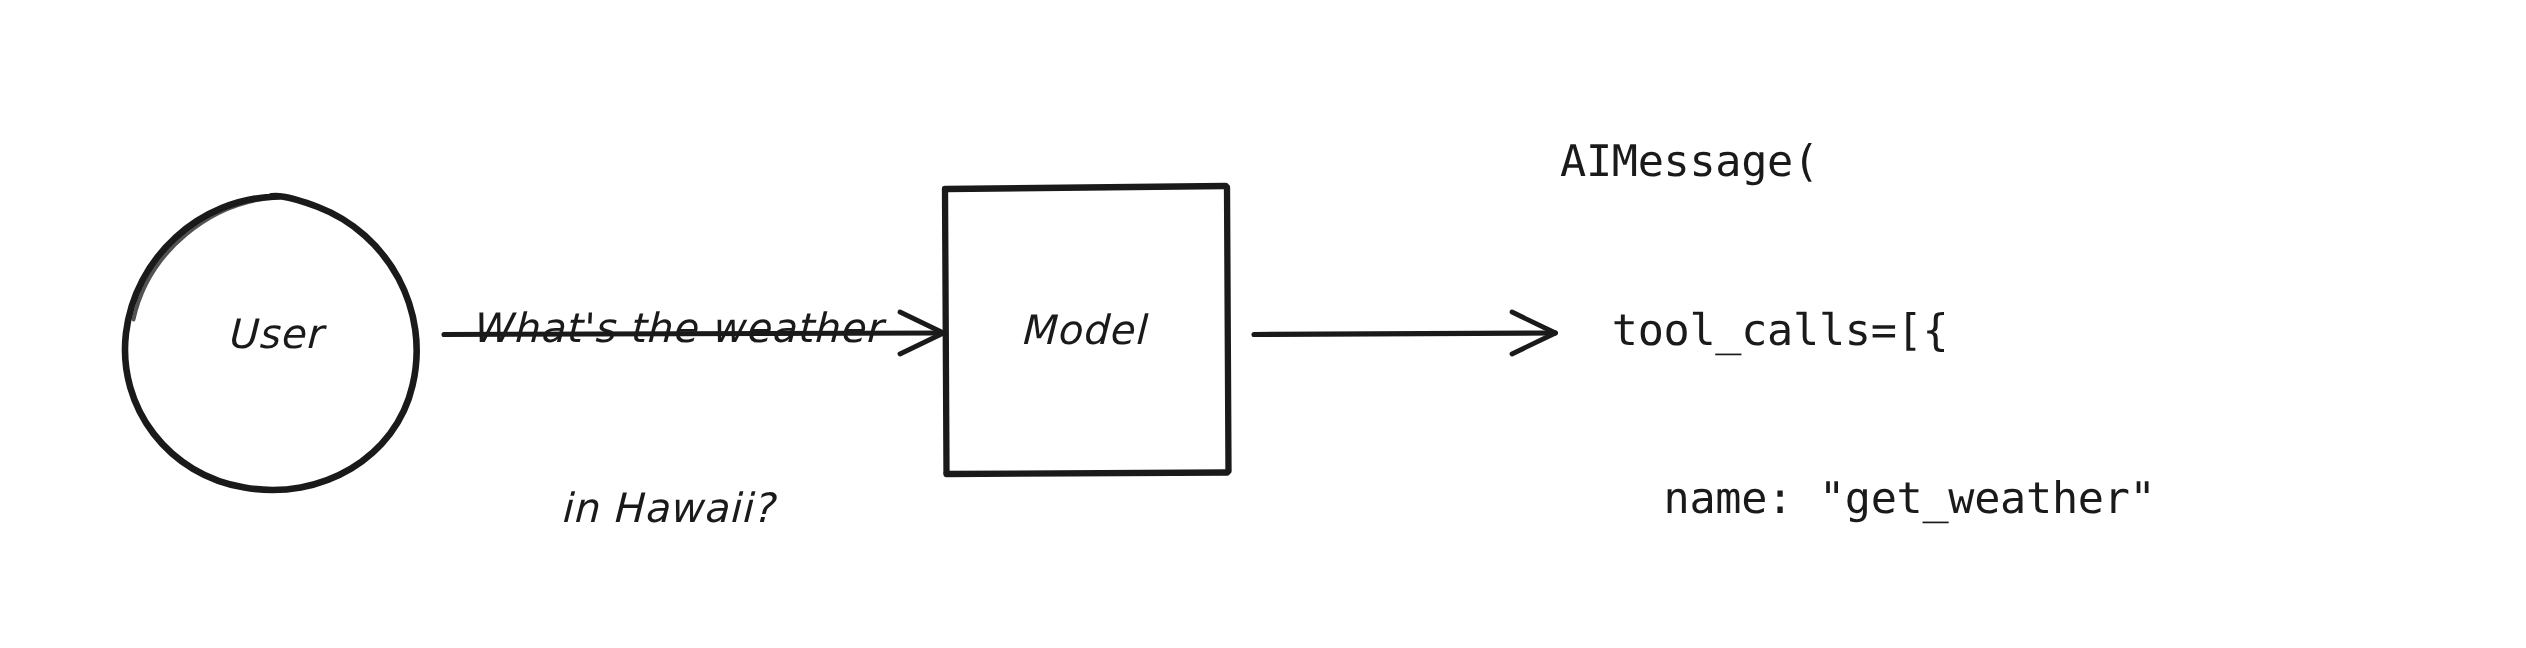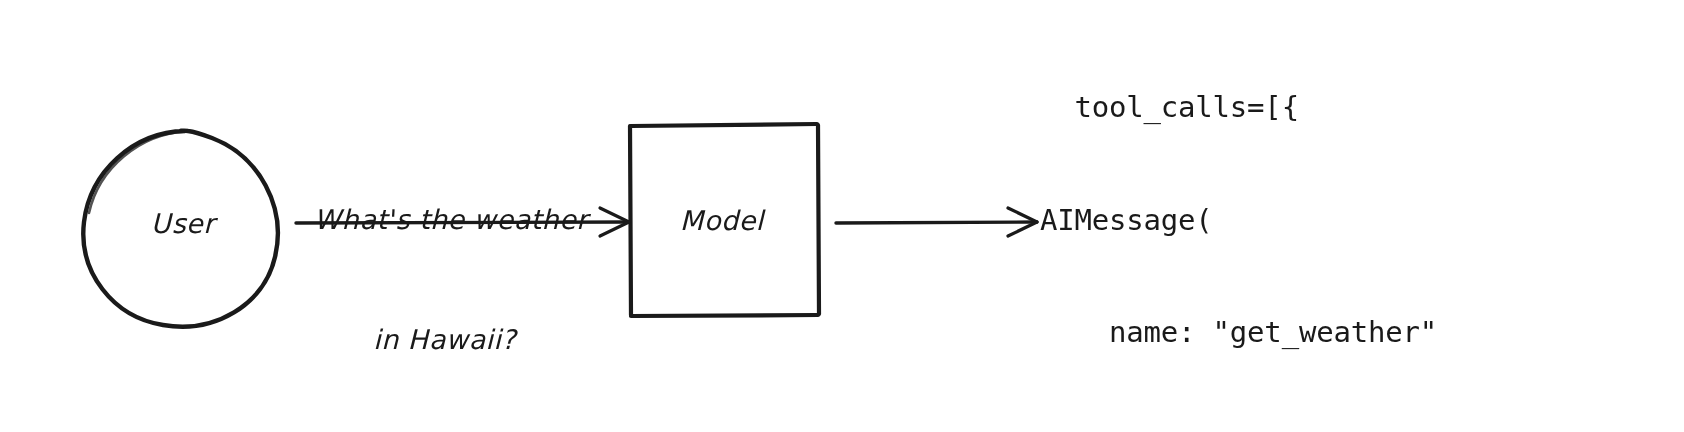--- a/index.html
+++ b/index.html
@@ -122,22 +122,22 @@
   <div class="hand-label" id="user-label">User</div>
 
   <div class="hand-label" id="model-label">Model</div>
 
   <div class="hand-label" id="edge-label">
     <span class="edge-line">What's the weather</span>
     <span class="edge-line">in Hawaii?</span>
   </div>
 
   <div id="code-block">
+    <span class="code-line">AIMessage(</span>
     <span class="code-line">  tool_calls=[{</span>
-    <span class="code-line">AIMessage(</span>
     <span class="code-line">    name: "get_weather"</span>
     <span class="code-line">    args: {</span>
     
     
     
     
     
     
   </div>
 

